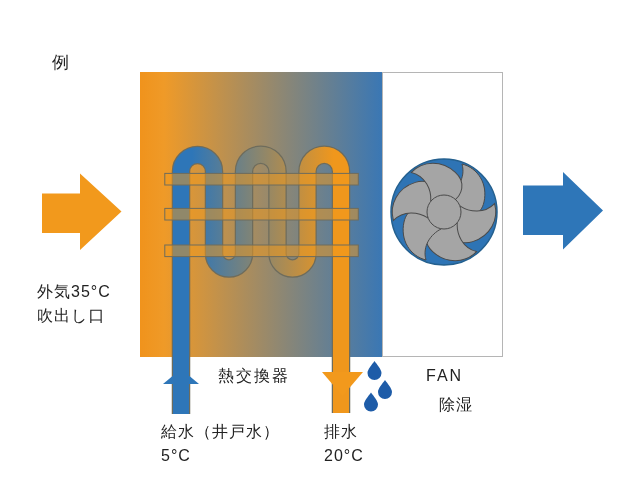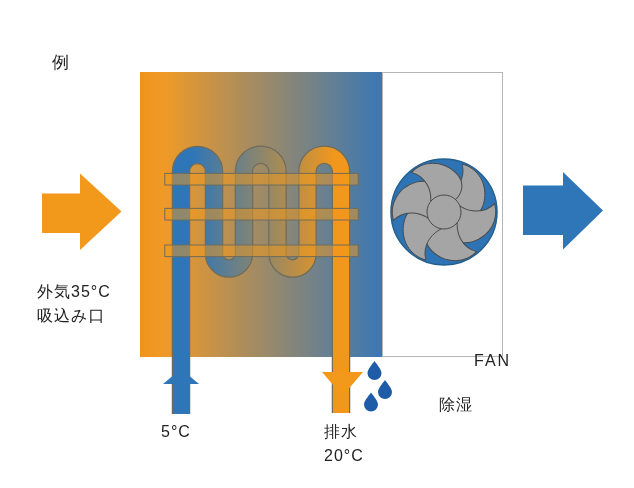--- a/index.html
+++ b/index.html
@@ -22,21 +22,21 @@
   svg.overlay{position:absolute;left:0;top:0;}
   .lbl{
     position:absolute;
     font-size:16px;line-height:24px;letter-spacing:1px;
     color:#222222;white-space:nowrap;
   }
   .lbl-example{left:52px;top:51px;font-size:17px;}
   .lbl-intake{left:37px;top:249px;margin-top:31px;}
   .lbl-outlet{left:517px;top:257px;}
   .lbl-hx{left:218px;top:364px;letter-spacing:2px;}
-  .lbl-fan{left:426px;top:349px;letter-spacing:2px;margin-left:48px;}
+  .lbl-fan{left:426px;top:364px;letter-spacing:2px;}
   .lbl-joshitsu{left:395px;top:393px;padding-left:44px;}
   .lbl-supply{left:161px;top:420px;}
   .lbl-drain{left:324px;top:420px;}
 </style>
 </head>
 <body>
 
 <div class="stage">
 
   <div class="hx-box"></div>
@@ -83,30 +83,32 @@
     </g>
 
     <polygon points="42,193.5 80,193.5 80,173.5 121.5,211.5 80,250 80,233 42,233" fill="#F2991C"></polygon>
     <polygon points="523,185.5 563,185.5 563,172 603,210.5 563,249.5 563,235 523,235" fill="#2E76B8"></polygon>
   </svg>
 
   <div class="lbl lbl-example">例</div>
 
   <div class="lbl lbl-intake">
     <div>外気35°C</div>
-    <div>吸込み口</div>
+    <div>吹出し口</div>
   </div>
 
 
+  <div class="lbl lbl-hx">熱交換器</div>
 
   <div class="lbl lbl-fan">FAN</div>
 
   <div class="lbl lbl-joshitsu">除湿</div>
 
   <div class="lbl lbl-supply">
+    <div>給水（井戸水）</div>
     <div>5°C</div>
   </div>
 
   <div class="lbl lbl-drain">
     <div>排水</div>
     <div>20°C</div>
   </div>
 
 </div>
 

